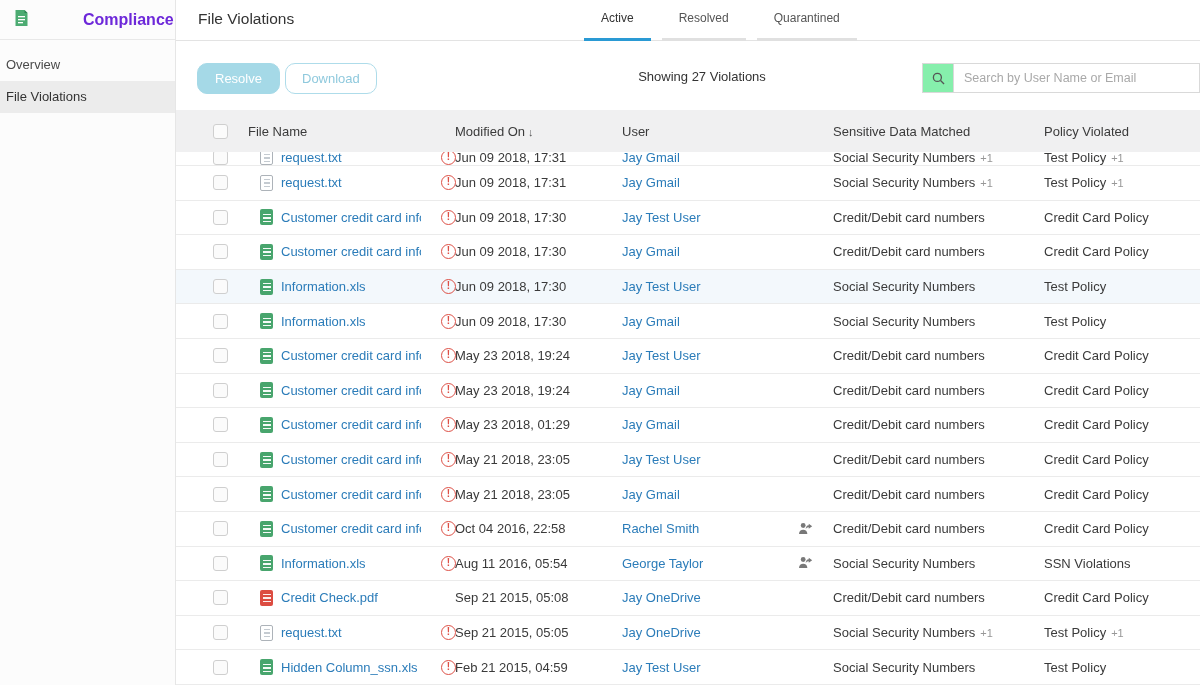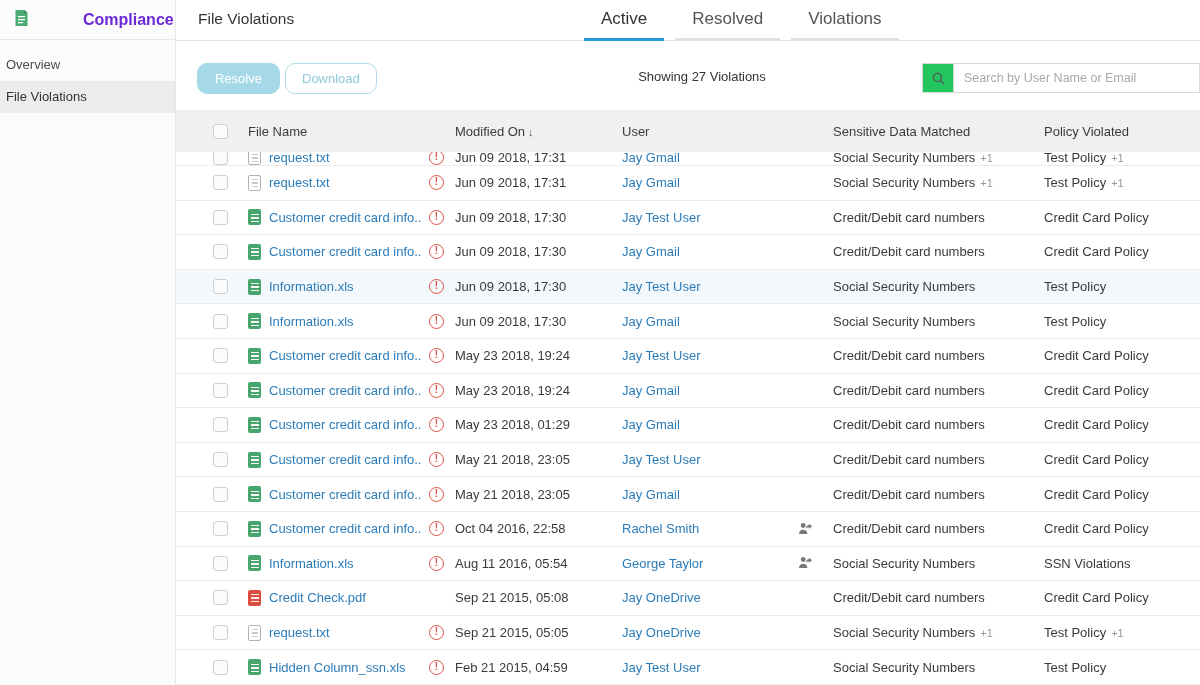--- a/index.html
+++ b/index.html
@@ -19,42 +19,42 @@
   .sidebar-header{height:40px;display:flex;align-items:center;gap:9px;padding:0 13px;border-bottom:1px solid #e8e8e8;}
   .app-title{font-size:16px;font-weight:600;color:#6d28d9;margin-left:44px;}
   .nav{padding-top:9px;}
   .nav-item{height:32px;line-height:32px;padding:0 6px;font-size:13px;color:#4a4a4a;cursor:pointer;white-space:nowrap;}
   .nav-item.active{background:#ececec;color:#333;}
   
   .main{margin-left:176px;position:relative;height:685px;}
   .main-header{height:41px;border-bottom:1px solid #e3e3e3;position:relative;}
   .page-title{position:absolute;left:22px;top:10px;font-size:15.5px;font-weight:500;color:#333;}
   .tabs{position:absolute;left:408px;top:0;height:41px;display:flex;}
-  .tab{padding:0 17px;line-height:37px;font-size:17px;color:#555;border-bottom:3px solid #e0e0e0;margin-right:11px;cursor:pointer;}
+  .tab{padding:0 17px;line-height:37px;font-size:12px;color:#555;border-bottom:3px solid #e0e0e0;margin-right:11px;cursor:pointer;}
   .tab.active{color:#333;border-bottom-color:var(--tab-active);}
   
   .toolbar{height:69px;position:relative;}
   .btn{font-family:"Liberation Sans",sans-serif;font-size:13px;border-radius:10px;cursor:pointer;}
   .btn-resolve{position:absolute;left:21px;top:22px;background:var(--btn);color:#fff;border:1px solid var(--btn);padding:7px 17px;}
   .btn-download{position:absolute;left:109px;top:22px;background:#fff;color:#8fc9dd;border:1px solid #aedcea;padding:7px 16px;}
   .showing{position:absolute;left:526px;top:28px;transform:translateX(-50%);font-size:13px;color:#333;white-space:nowrap;}
-  .search{position:absolute;right:0;top:22px;width:278px;height:30px;display:flex;border:1px solid #d9d9d9;background:#22c55e;}
+  .search{position:absolute;right:0;top:22px;width:278px;height:30px;display:flex;border:1px solid #d9d9d9;background:#86efac;}
   .search-icon-box{width:31px;display:flex;align-items:center;justify-content:center;border-right:1px solid #d9d9d9;cursor:pointer;}
   .search input{flex:1;border:none;outline:none;padding:0 10px;font-size:12.5px;font-family:"Liberation Sans",sans-serif;color:#444;}
   .search input::placeholder{color:#a9a9a9;}
   
   .grid-cols{display:grid;grid-template-columns:72px 207px 167px 211px 211px 1fr;align-items:center;}
   .thead{height:42px;background:#f0f0f1;font-size:13px;color:#3b3b3b;}
   .th{white-space:nowrap;}
   .sort-ind{font-size:11px;color:#555;margin-left:3px;}
   .checkbox{display:inline-block;width:15px;height:15px;border:1px solid #cfcfcf;border-radius:3px;background:#fbfbfb;cursor:pointer;}
   .c-check{padding-left:37px;display:flex;align-items:center;}
   .trow{height:34.6px;border-bottom:1px solid #ebebeb;font-size:13px;background:#fff;position:relative;}
   .trow.highlight{background:#f3f8fc;}
-  .c-file{display:flex;align-items:center;gap:8px;position:relative;padding-right:34px;height:100%;}
+  .c-file{display:flex;align-items:center;gap:8px;position:relative;padding-right:34px;height:100%;margin-left:12px;}
   .flink,.ulink{color:var(--link);text-decoration:none;cursor:pointer;white-space:nowrap;overflow:hidden;max-width:158px;}
   .ulink{max-width:150px;}
   .c-user{position:relative;display:flex;align-items:center;height:100%;}
   .plus{font-size:11px;color:#979797;margin-left:5px;}
   
   .warn{position:absolute;left:181px;top:50%;margin-top:-7.5px;width:15px;height:15px;border:1.4px solid var(--warn);border-radius:50%;color:var(--warn);text-align:center;cursor:pointer;}
   .warn::after{content:"!";font-size:10px;font-weight:bold;line-height:12px;display:block;}
   
   .share{position:absolute;left:176px;top:50%;margin-top:-7px;}
   
@@ -91,21 +91,21 @@
   </div>
 </div>
 
 <div class="main">
 
   <div class="main-header">
     <div class="page-title">File Violations</div>
     <div class="tabs">
       <div class="tab active">Active</div>
       <div class="tab">Resolved</div>
-      <div class="tab">Violations</div>
+      <div class="tab">Quarantined</div>
     </div>
   </div>
 
   <div class="toolbar">
     <button class="btn btn-resolve">Resolve</button>
     <button class="btn btn-download">Download</button>
     <div class="showing">Showing 27 Violations</div>
     <div class="search">
       <span class="search-icon-box">
         <svg width="13" height="13" viewBox="0 0 14 14">

